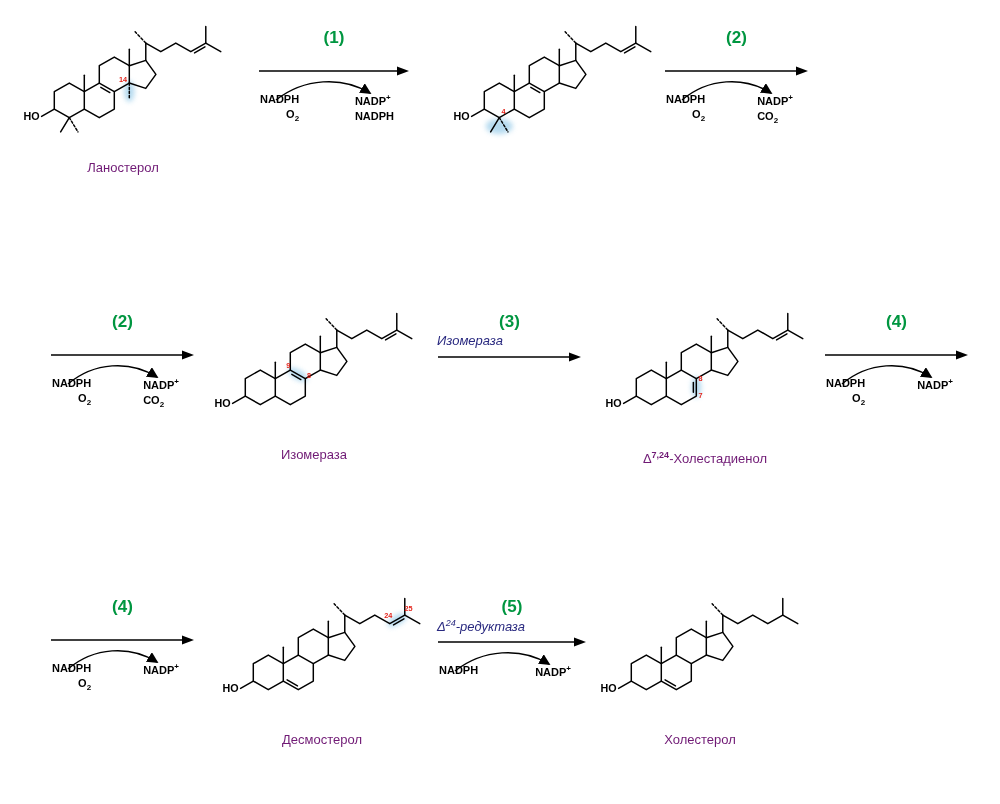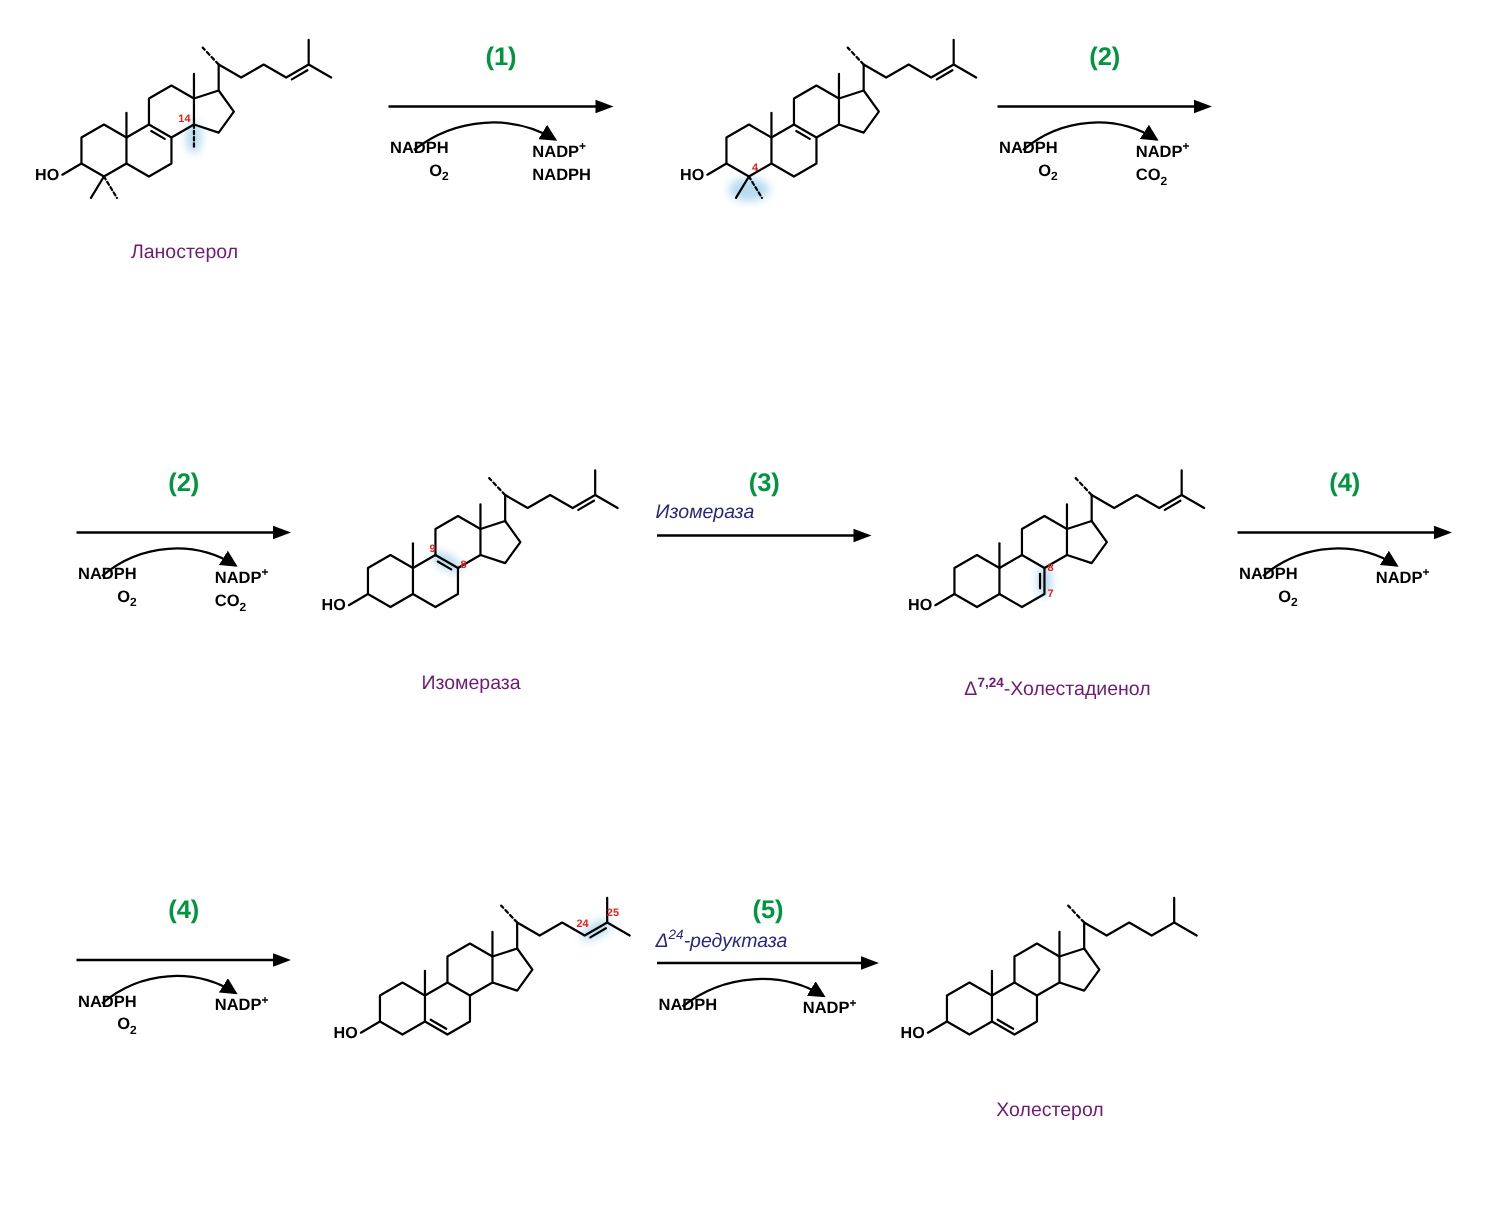--- a/index.html
+++ b/index.html
@@ -229,20 +229,21 @@
     <use href="#skel"></use>
     <g class="bond">
       <path d="M 1.085 0.43 L 1.685 0.78"></path>
       <path d="M 7.23 -2.74 L 7.83 -3.09"></path>
     </g>
     <text class="ho" x="-1.72" y="1.12" text-anchor="end">HO</text>
     <text class="loc" x="6.93" y="-3.12" text-anchor="middle">24</text>
     <text class="loc" x="8.1" y="-3.55" text-anchor="middle">25</text>
   </svg>
   <div class="cname">
+    <div><span>Десмостерол</span></div>
   </div>
 </div>
 
 <div class="rx" style="left:437px; top:597px; width:150px;">
   <div class="step"><span>(5)</span></div>
   <div class="enz"><span>Δ</span><sup>24</sup><span>-редуктаза</span></div>
   <svg class="main-arrow" style="top:38px" width="150" height="14">
     <line x1="1" y1="7" x2="138" y2="7" stroke="#000" stroke-width="1.7"></line>
     <path d="M137,2.5 L149,7 L137,11.5 Z" fill="#000"></path>
   </svg>

